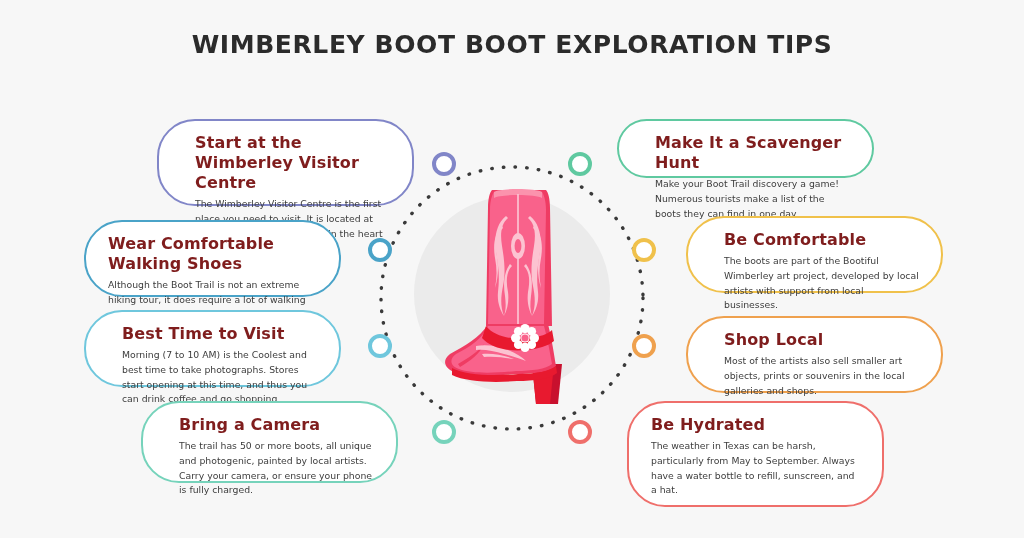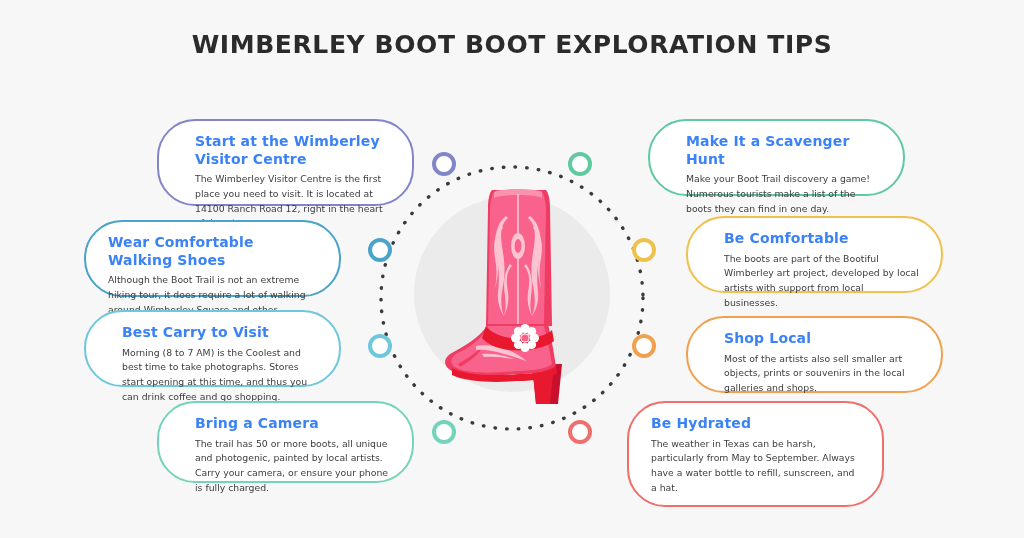--- a/index.html
+++ b/index.html
@@ -82,23 +82,23 @@
     background: #ffffff;
     border-width: 2px;
     border-style: solid;
     border-radius: 38px;
     box-sizing: border-box;
     padding: 12px 22px 12px 22px;
   }
   .card h3 {
     margin: 0 0 4px 0;
     font-family: "DejaVu Sans", sans-serif;
-    font-size: 14px;
+    font-size: 16px;
     font-weight: bold;
-    color: #3b82f6;
+    color: #7f1d1d;
     letter-spacing: 0.15px;
     line-height: 1.26;
   }
   .card p {
     margin: 0;
     font-family: "DejaVu Sans", sans-serif;
     font-size: 9.3px;
     line-height: 1.58;
     color: #3d3d3d;
   }
@@ -207,30 +207,30 @@
     <h3>Start at the Wimberley Visitor Centre</h3>
     <p>The Wimberley Visitor Centre is the first place you need to visit. It is located at 14100 Ranch Road 12, right in the heart of downtown.</p>
   </div>
 
   <div class="card" style="left: 84px; top: 220px; width: 257px; height: 77px; border-color: rgb(74, 163, 200);">
     <h3>Wear Comfortable Walking Shoes</h3>
     <p>Although the Boot Trail is not an extreme hiking tour, it does require a lot of walking around Wimberley Square and other surrounding areas.</p>
   </div>
 
   <div class="card indent" style="left: 84px; top: 310px; width: 257px; height: 77px; border-color: rgb(111, 199, 221);">
-    <h3>Best Carry to Visit</h3>
-    <p>Morning (8 to 7 AM) is the Coolest and best time to take photographs. Stores start opening at this time, and thus you can drink coffee and go shopping.</p>
-  </div>
-
-  <div class="card indent" style="left: 157px; top: 401px; width: 257px; height: 82px; border-color: rgb(118, 211, 187);">
+    <h3>Best Time to Visit</h3>
+    <p>Morning (7 to 10 AM) is the Coolest and best time to take photographs. Stores start opening at this time, and thus you can drink coffee and go shopping.</p>
+  </div>
+
+  <div class="card indent" style="left: 141px; top: 401px; width: 257px; height: 82px; border-color: rgb(118, 211, 187);">
     <h3>Bring a Camera</h3>
     <p>The trail has 50 or more boots, all unique and photogenic, painted by local artists. Carry your camera, or ensure your phone is fully charged.</p>
   </div>
 
-  <div class="card indent" style="left: 648px; top: 119px; width: 257px; height: 77px; border-color: rgb(95, 201, 160);">
+  <div class="card indent" style="left: 617px; top: 119px; width: 257px; height: 59px; border-color: rgb(95, 201, 160);">
     <h3>Make It a Scavenger Hunt</h3>
     <p>Make your Boot Trail discovery a game! Numerous tourists make a list of the boots they can find in one day.</p>
   </div>
 
   <div class="card indent" style="left: 686px; top: 216px; width: 257px; height: 77px; border-color: rgb(240, 193, 75);">
     <h3>Be Comfortable</h3>
     <p>The boots are part of the Bootiful Wimberley art project, developed by local artists with support from local businesses.</p>
   </div>
 
   <div class="card indent" style="left: 686px; top: 316px; width: 257px; height: 77px; border-color: rgb(239, 161, 78);">

